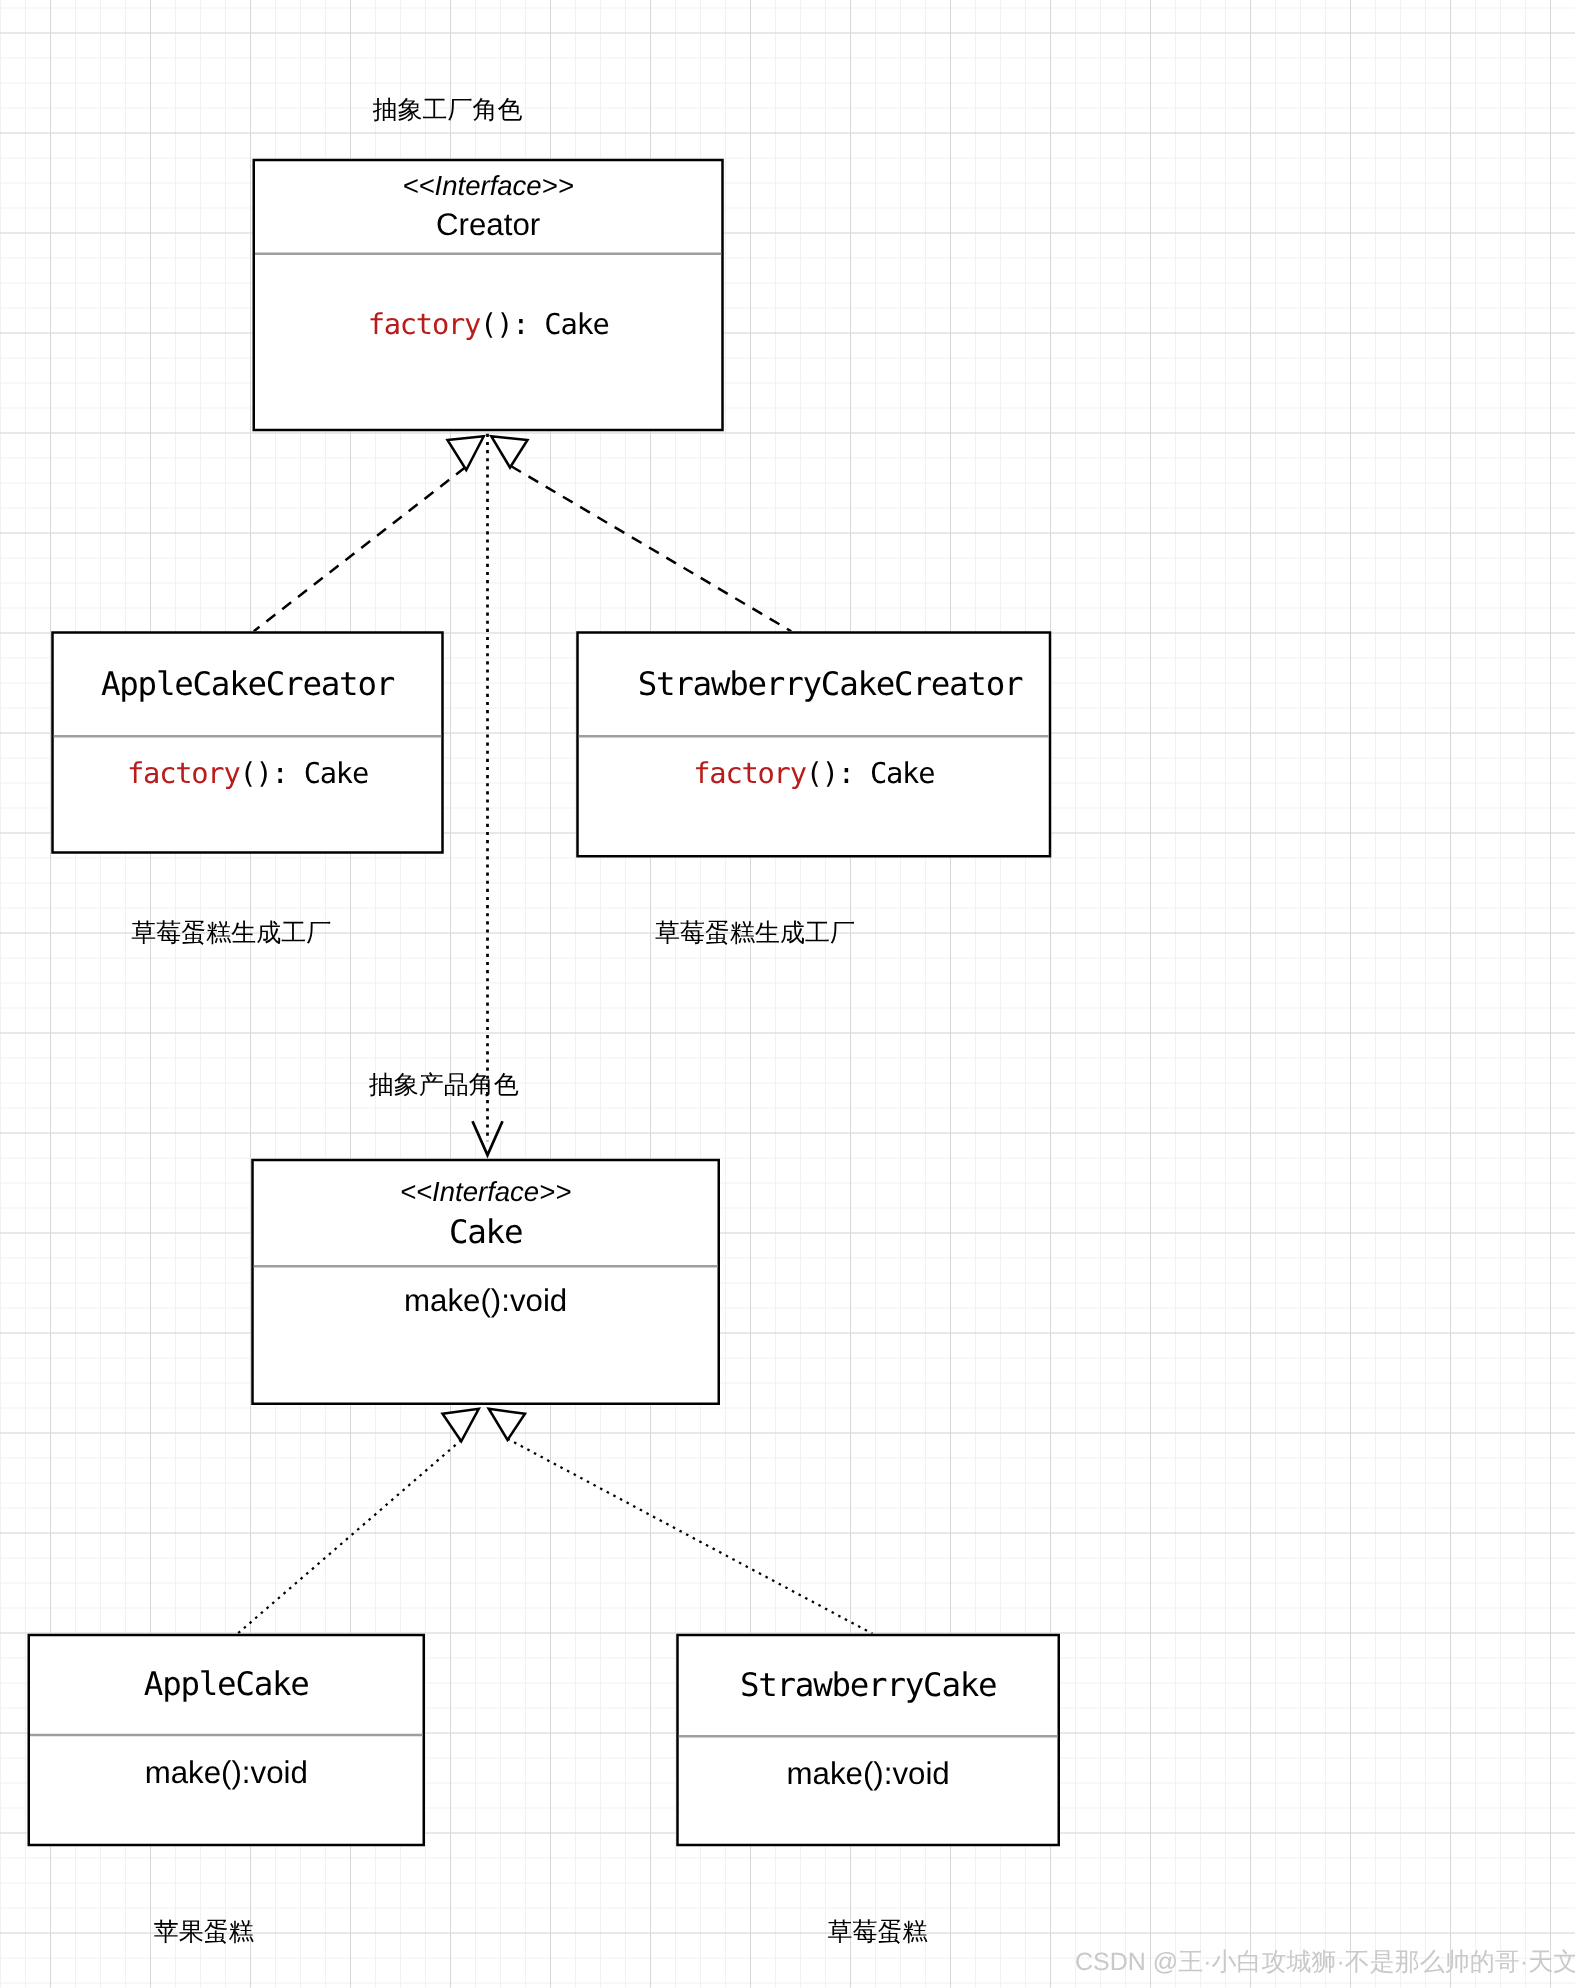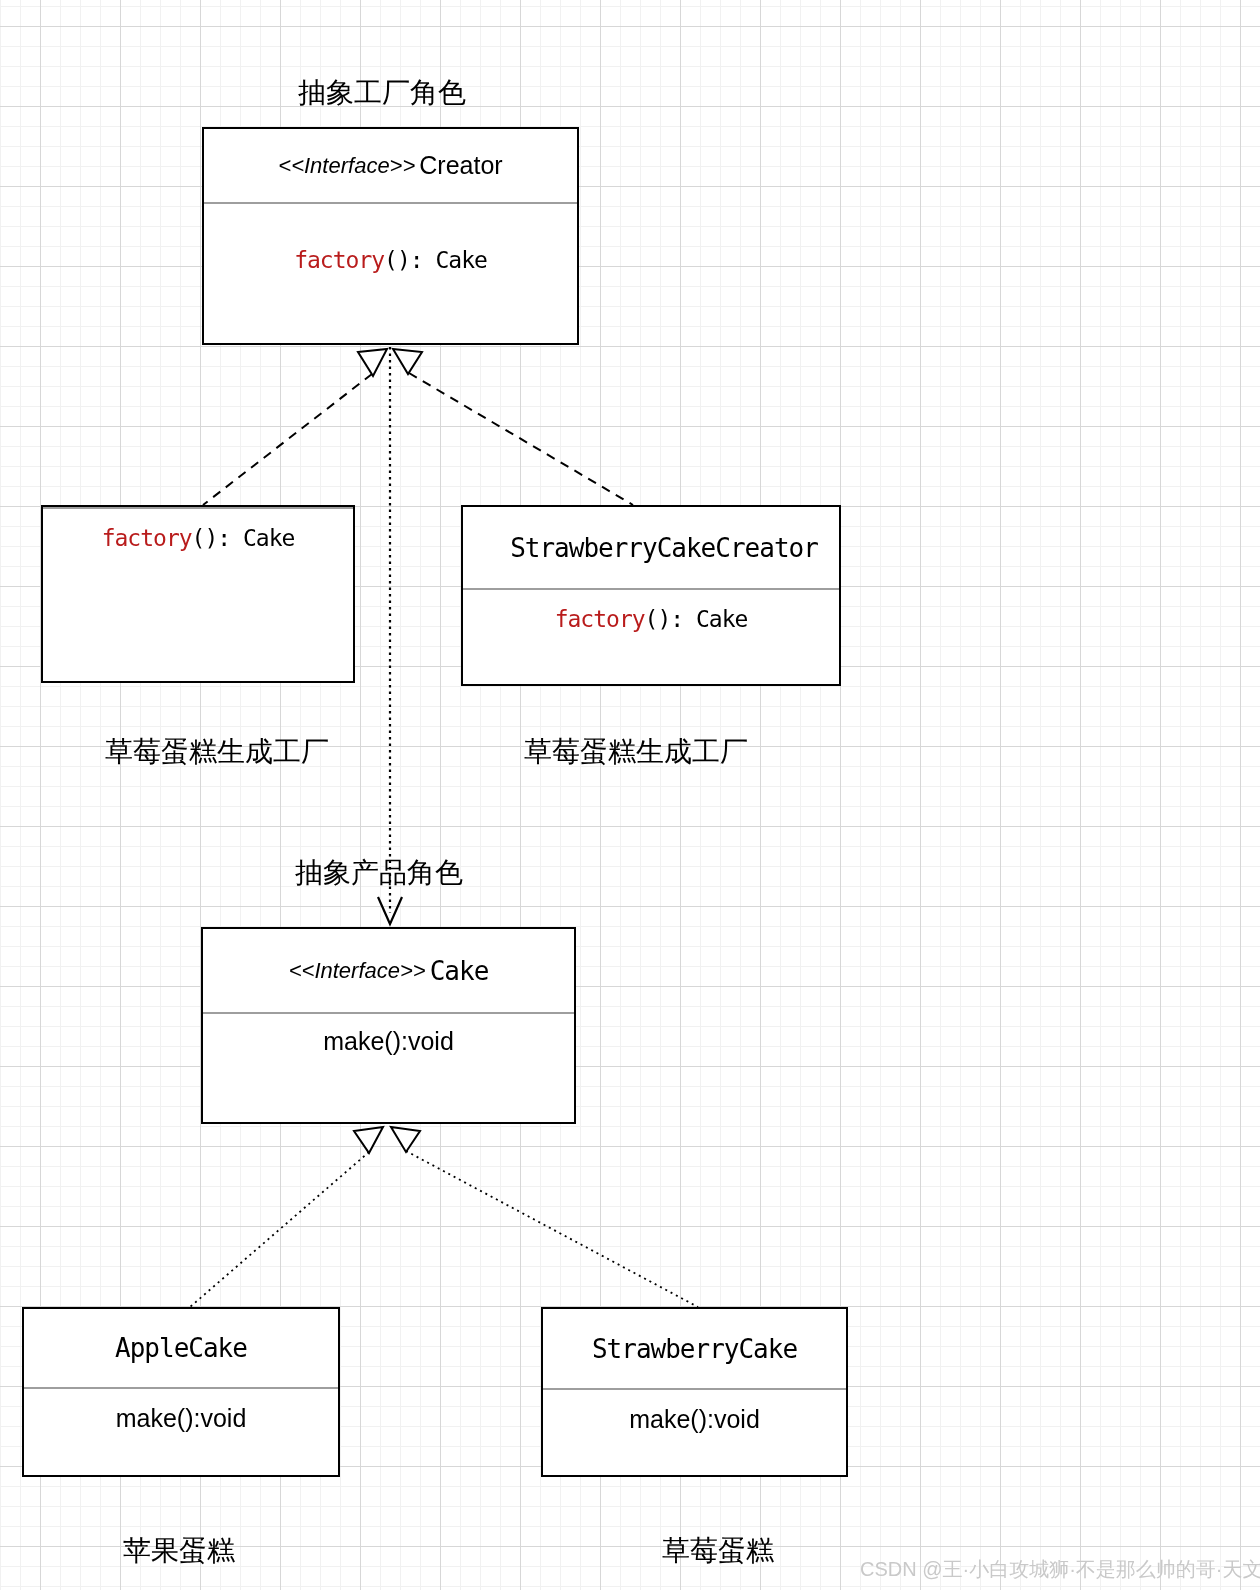--- a/index.html
+++ b/index.html
@@ -20,21 +20,21 @@
   .conn-layer{position:absolute;left:0;top:0;width:1260px;height:1590px;}
   .class-box{
     position:absolute;
     box-sizing:border-box;
     border:2px solid #000;
     background:#fff;
     display:flex;flex-direction:column;
   }
   .class-title{
     box-sizing:border-box;
-    display:flex;flex-direction:row;
+    display:flex;flex-direction:column;
     align-items:center;justify-content:center;
     gap:4px;
   }
   .stereotype{
     font-family:"Liberation Sans",sans-serif;
     font-style:italic;font-size:22px;color:#000;
   }
   .cls-name-bold{
     font-family:"Liberation Sans",sans-serif;
     font-weight:normal;font-size:25px;color:#000;
@@ -52,21 +52,21 @@
     font-family:"DejaVu Sans Mono","Liberation Mono",monospace;
     font-size:23px;color:#000;letter-spacing:-1px;
   }
   .method-accent{color:#b91c1c;}
   .method-sans{
     font-family:"Liberation Sans",sans-serif;
     font-size:25px;color:#000;
   }
   .anno{
     position:absolute;
-    font-size:28px;color:#000;white-space:nowrap;font-family:Liberation Serif, serif;
+    font-size:20px;color:#000;white-space:nowrap;font-family:Liberation Serif, serif;
   }
   .watermark{
     position:absolute;
     font-size:20px;color:#c9c9c9;white-space:nowrap;
   }
 </style>
 </head>
 <body>
 
 <div id="canvas">
@@ -102,20 +102,23 @@
     <div class="class-title" style="height:73px;">
       <span class="stereotype">&lt;&lt;Interface&gt;&gt;</span>
       <span class="cls-name-bold">Creator</span>
     </div>
     <div class="class-body" style="padding-top:43px;">
       <span class="method-mono method-accent">factory</span><span class="method-mono">(): Cake</span>
     </div>
   </div>
 
   <div class="class-box" style="left:41px;top:505px;width:314px;height:178px;">
+    <div class="class-title" style="height:81px;">
+      <span class="cls-name-mono">AppleCakeCreator</span>
+    </div>
     <div class="class-body" style="padding-top:16px;">
       <span class="method-mono method-accent">factory</span><span class="method-mono">(): Cake</span>
     </div>
   </div>
 
   <div class="class-box" style="left:461px;top:505px;width:380px;height:181px;">
     <div class="class-title" style="height:81px;padding-left:26px;">
       <span class="cls-name-mono">StrawberryCakeCreator</span>
     </div>
     <div class="class-body" style="padding-top:16px;">

